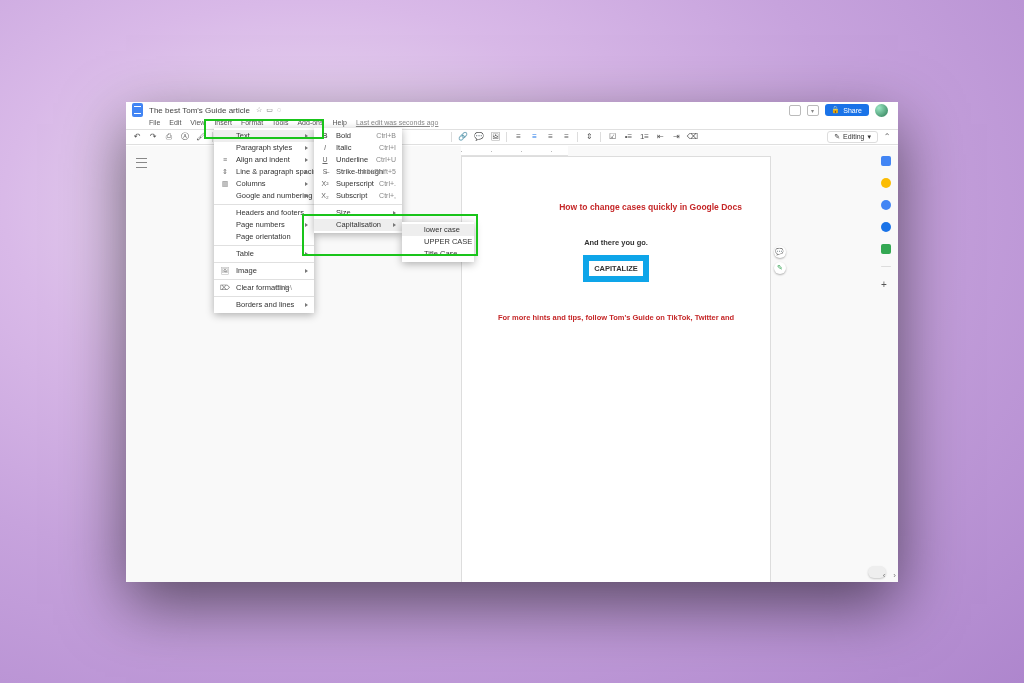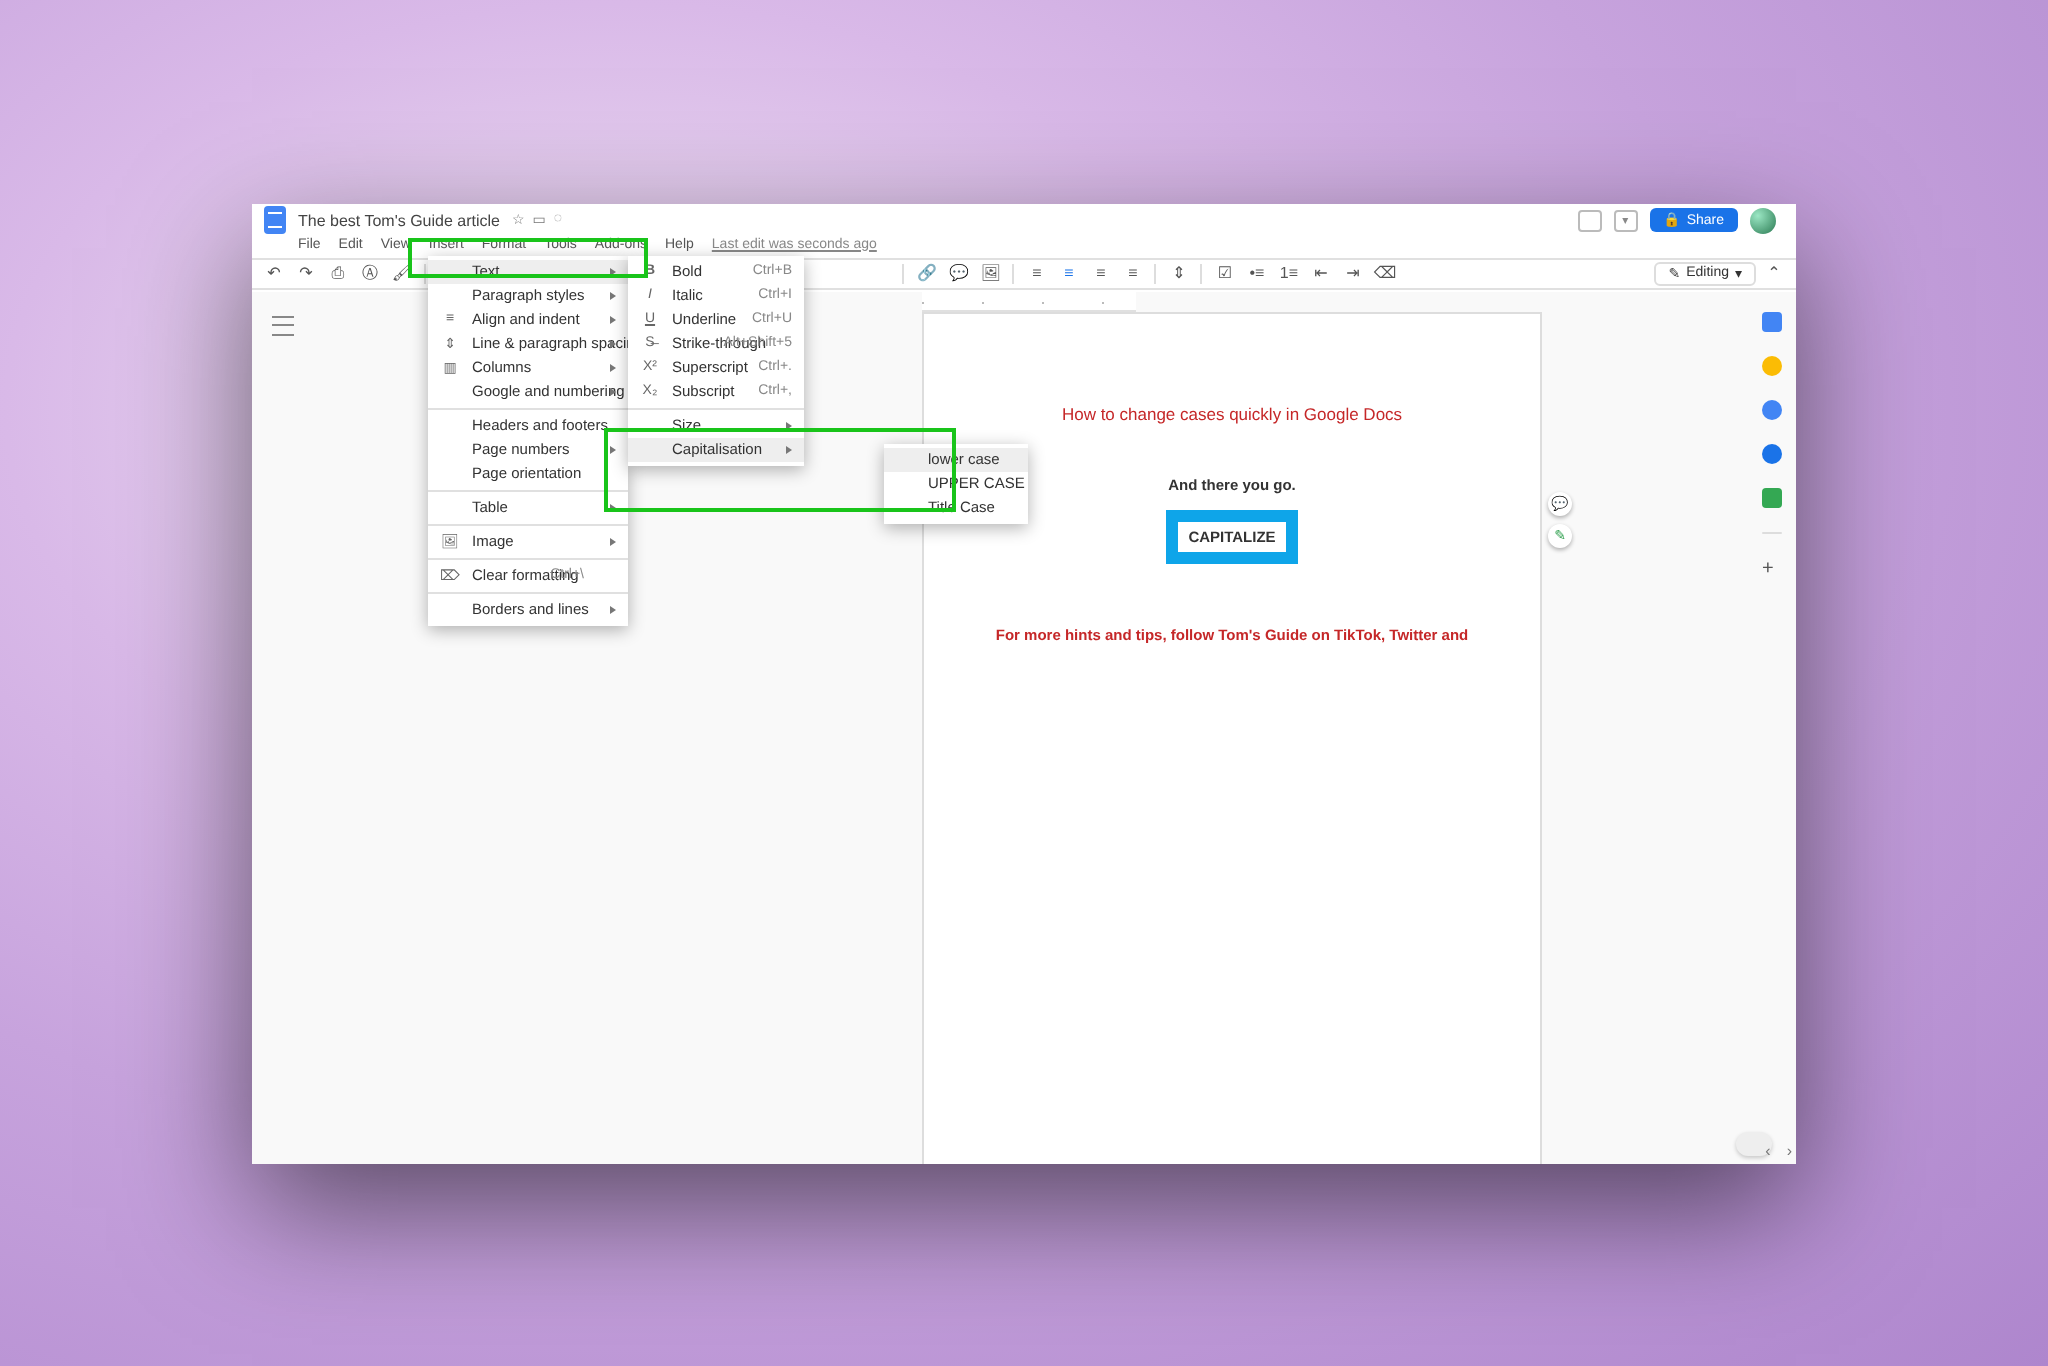--- a/index.html
+++ b/index.html
@@ -37,21 +37,21 @@
   .toolbar .sep { width:1px; height:10px; background:#ddd;}
   .toolbar-right { margin-left:auto; display:flex; align-items:center; gap:4px;}
   .editing-pill { border:1px solid #ddd; border-radius:3px; padding:1px 6px; font-size:7px; color:#333; display:flex; align-items:center; gap:3px;}
   .workspace { position:absolute; top:44px; left:0; right:0; bottom:0; background:#f9f9f9; }
   .outline-ico { position:absolute; left:10px; top:12px; width:11px; height:10px; display:flex; flex-direction:column; justify-content:space-between;}
   .outline-ico span{height:1px;background:#888;}
   .ruler { position:absolute; top:0; left:335px; right:330px; height:10px; border-bottom:1px solid #e0e0e0; background:#fff;}
   .ruler::before{content:"";position:absolute;left:0;right:0;top:5px;height:1px;background:repeating-linear-gradient(90deg,#bbb 0,#bbb 1px,transparent 1px,transparent 30px);}
   .page { position:absolute; left:335px; top:10px; width:310px; height:430px; background:#fff; border:1px solid #ddd;}
   .doc-content { padding:44px 28px 0 28px; text-align:center; font-size:7.5px; color:#333; line-height:1.5;}
-  .doc-h1 { color:#c52728; font-weight:normal; font-size:8.5px; }
+  .doc-h1 { color:#c52728; font-weight:bold; font-size:8.5px;text-align:right; }
   .doc-gap { height:16px; }
   .doc-bold { font-weight:bold; }
   .doc-red { color:#c52728; font-weight:bold; font-size:7.5px;}
   .doc-link { color:#1c6ad6; }
   .cap-highlight { display:inline-block; border:6px solid #0ea5e9; padding:2px 5px; font-weight:bold;}
   .side-bubbles { position:absolute; left:648px; top:100px; display:flex; flex-direction:column; gap:4px;}
   .side-bubbles div{ width:12px; height:12px; border-radius:6px; background:#fff; box-shadow:0 1px 2px rgba(0,0,0,.3); display:flex; align-items:center; justify-content:center; font-size:7px;}
   .right-rail { position:absolute; right:3px; top:44px; bottom:0; width:18px; display:flex; flex-direction:column; align-items:center; gap:12px; padding-top:10px;}
   .right-rail div{width:10px;height:10px;border-radius:2px;}
   .explore { position:absolute; right:12px; bottom:4px; width:18px; height:12px; border-radius:6px; background:#eee; box-shadow:0 1px 2px rgba(0,0,0,.2);}
@@ -59,21 +59,21 @@
   .menu { position:absolute; background:#fff; box-shadow:0 2px 8px rgba(0,0,0,.3); font-size:7.5px; color:#333;}
   .menu .row { display:flex; align-items:center; height:12px; padding:0 18px 0 22px; position:relative; white-space:nowrap;}
   .menu .row.has-sub::after{content:"";position:absolute;right:6px;top:4px;border-left:3px solid #777;border-top:2px solid transparent;border-bottom:2px solid transparent;}
   .menu .row.hov{background:#eee;}
   .menu .divider{height:1px;background:#e0e0e0;margin:2px 0;}
   .menu .ico-slot{position:absolute;left:6px;width:10px;text-align:center;color:#666;font-size:7px;}
   .menu .kbd{position:absolute;right:22px;color:#888;font-size:7px;}
   .menu.m2 .kbd{right:6px;}
   .menu.m1{ left:88px; top:26px; width:100px; padding:2px 0;}
   .menu.m2{ left:188px; top:26px; width:88px; padding:2px 0;}
-  .menu.m3{ left:276px; top:120px; width:72px; padding:2px 0;margin-left:40px;}
+  .menu.m3{ left:276px; top:120px; width:72px; padding:2px 0;}
   .annot-green { position:absolute; border:2.5px solid #19c41a; pointer-events:none;}
   .annot1{ left:78px; top:17px; width:120px; height:20px;}
   .annot2{ left:176px; top:112px; width:176px; height:42px;}
   .scroll-arrows{position:absolute;right:2px;bottom:2px;font-size:8px;color:#777;display:flex;gap:8px;}
 </style>
 </head>
 <body>
 
 <div class="window">
   <div class="titlebar">

